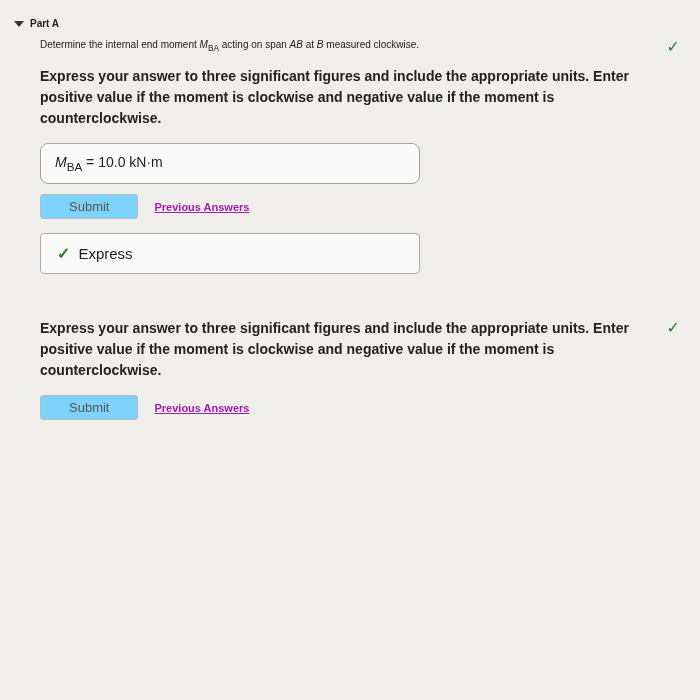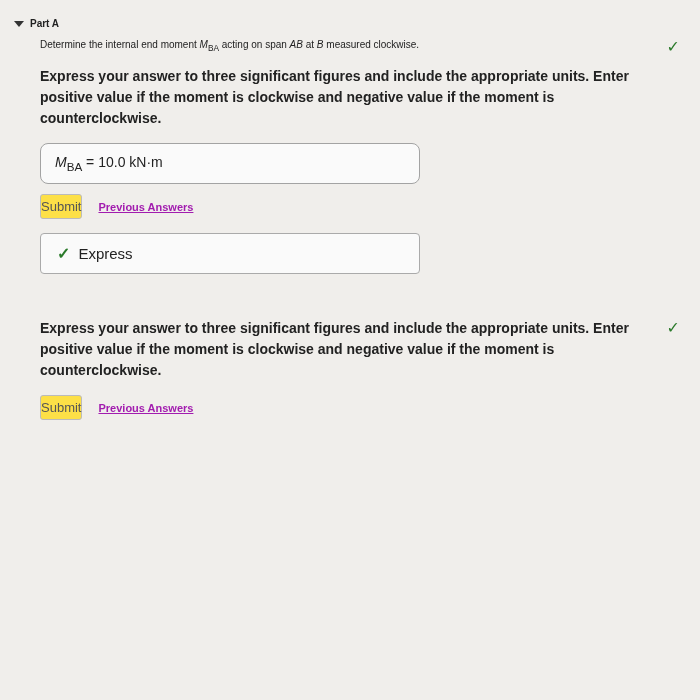--- a/index.html
+++ b/index.html
@@ -86,24 +86,24 @@
     }
 
     .controls-row {
       display: flex;
       align-items: center;
       gap: 16px;
       margin-bottom: 14px;
     }
 
     .submit-btn {
-      background: #fde047;
+      background: #7dd3fc;
       border: 1px solid #bbb;
       border-radius: 3px;
-      padding: 4px 0;
+      padding: 4px 28px;
       font-size: 13px;
       color: #555;
       cursor: pointer;
     }
 
     .prev-answers-link {
       color: #a21caf;
       text-decoration: underline;
       font-size: 11px;
       font-weight: bold;

